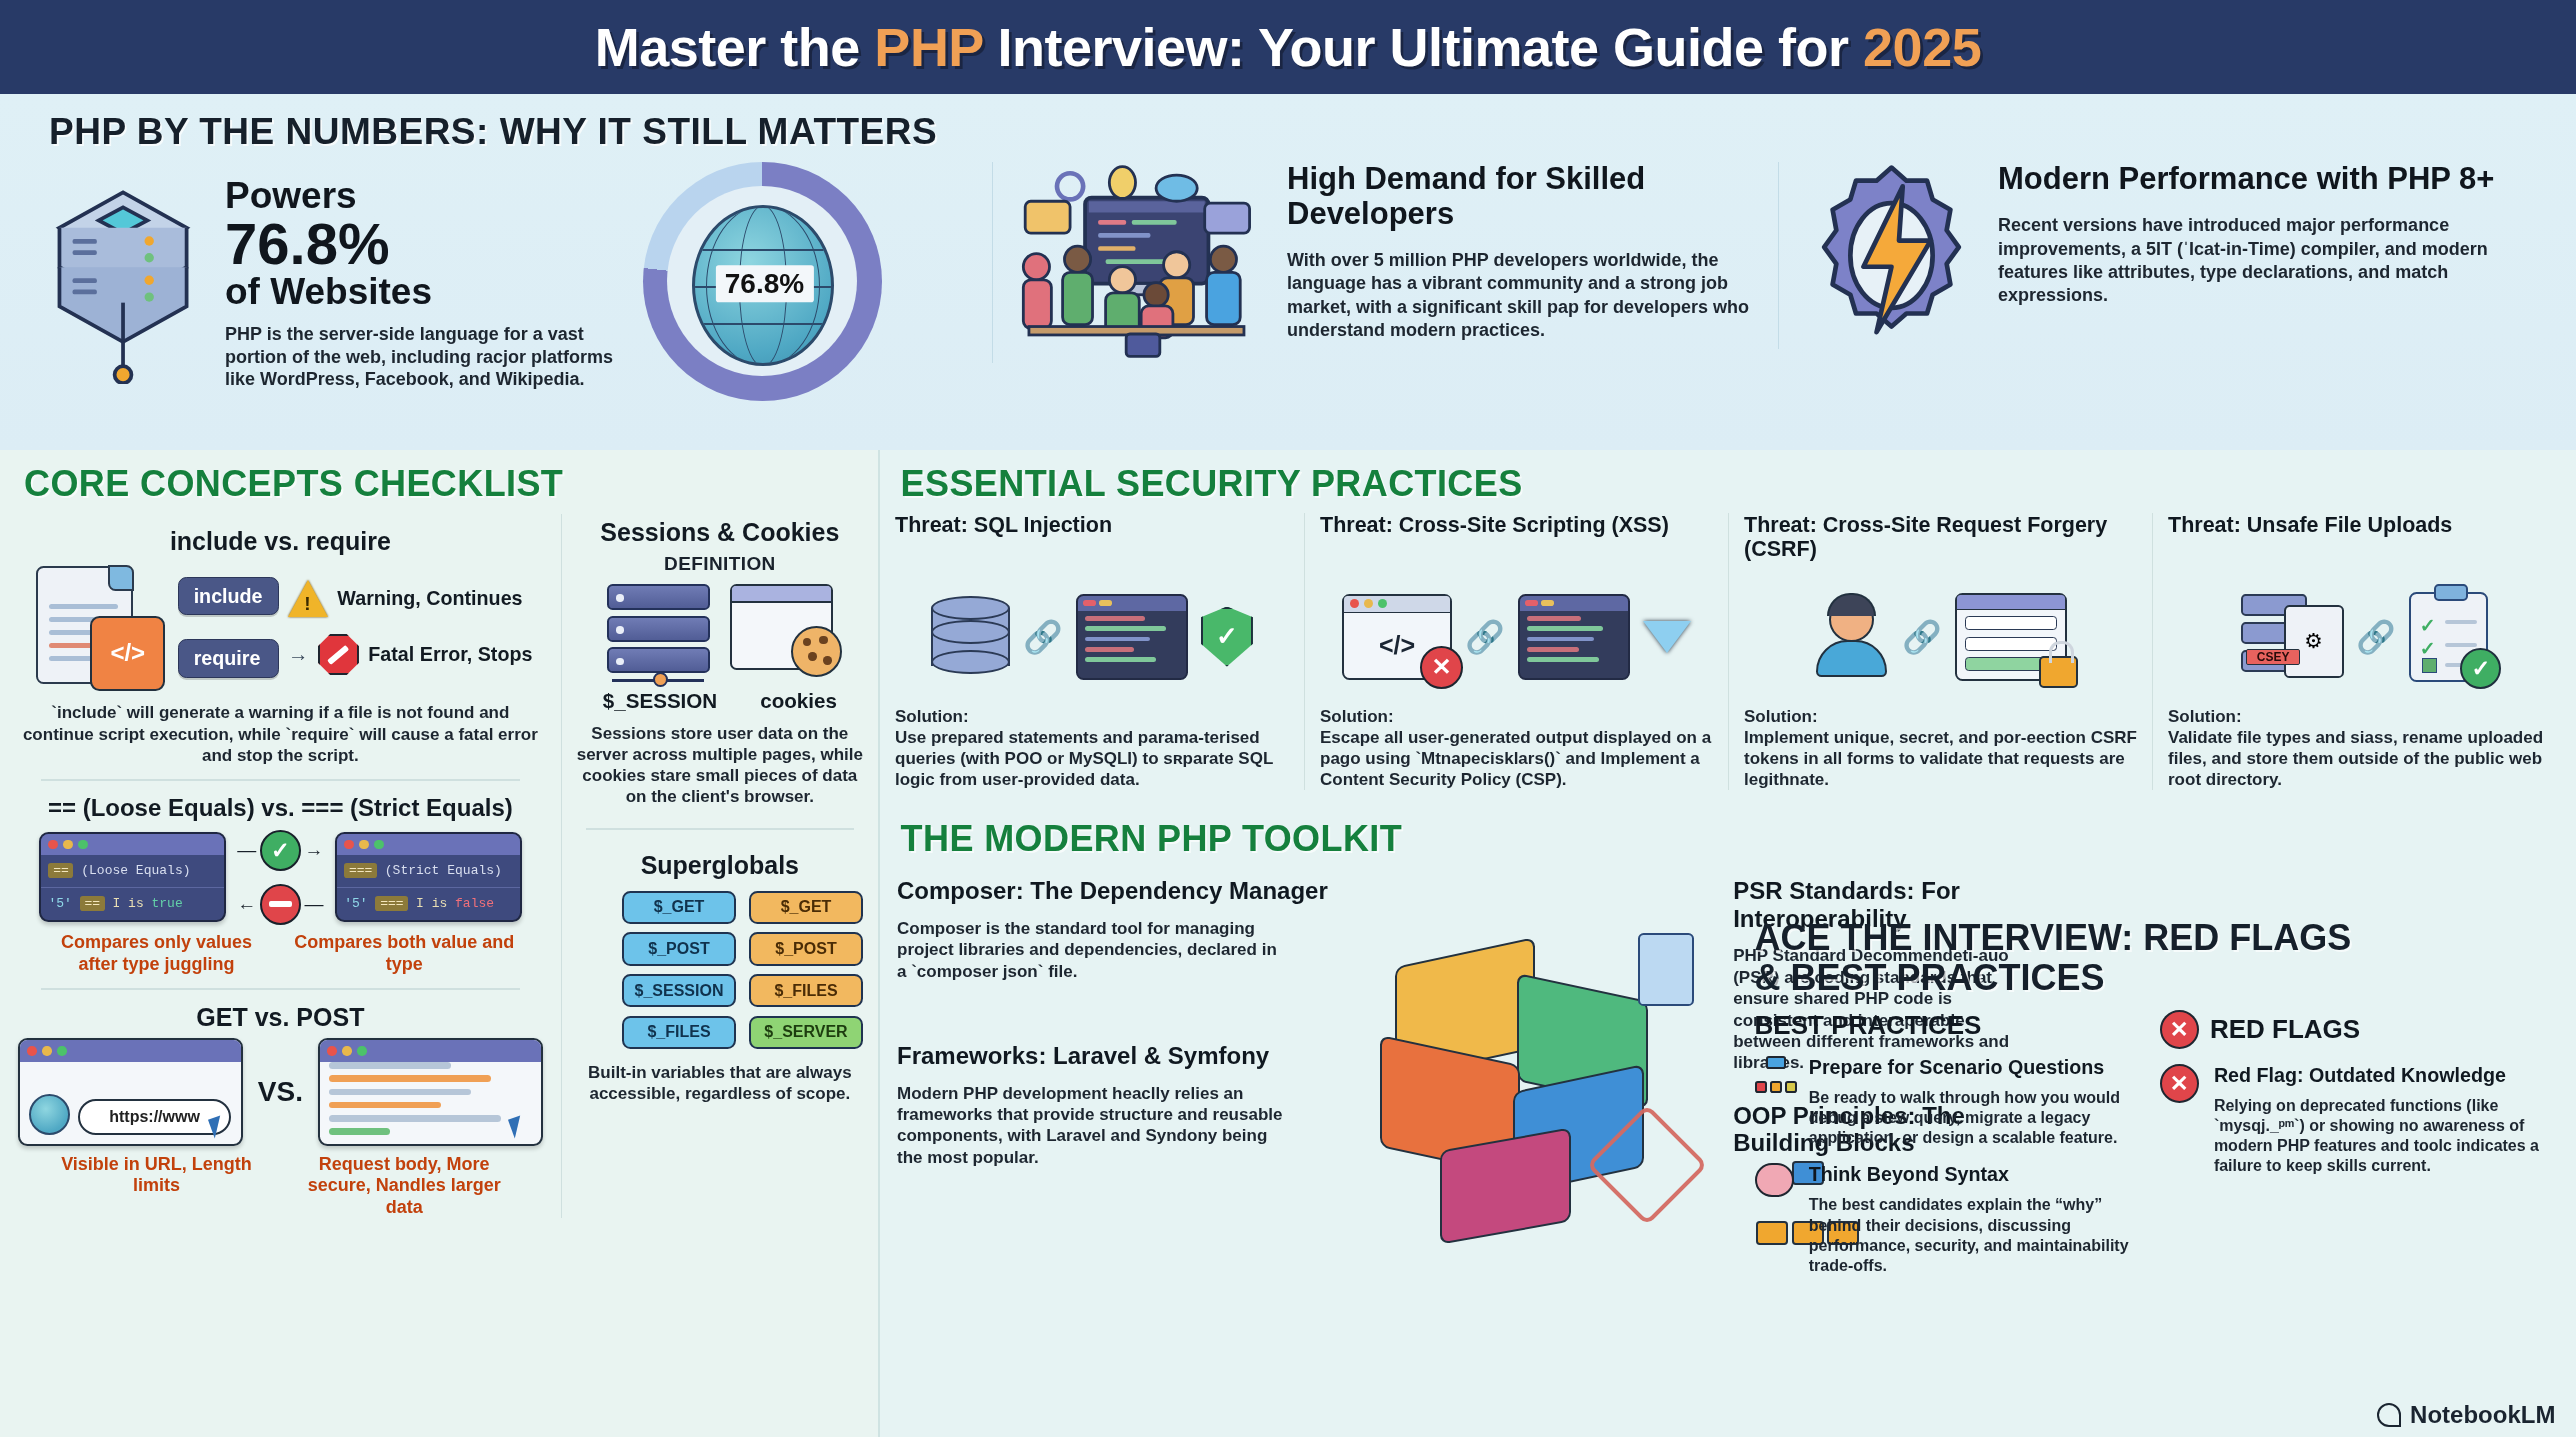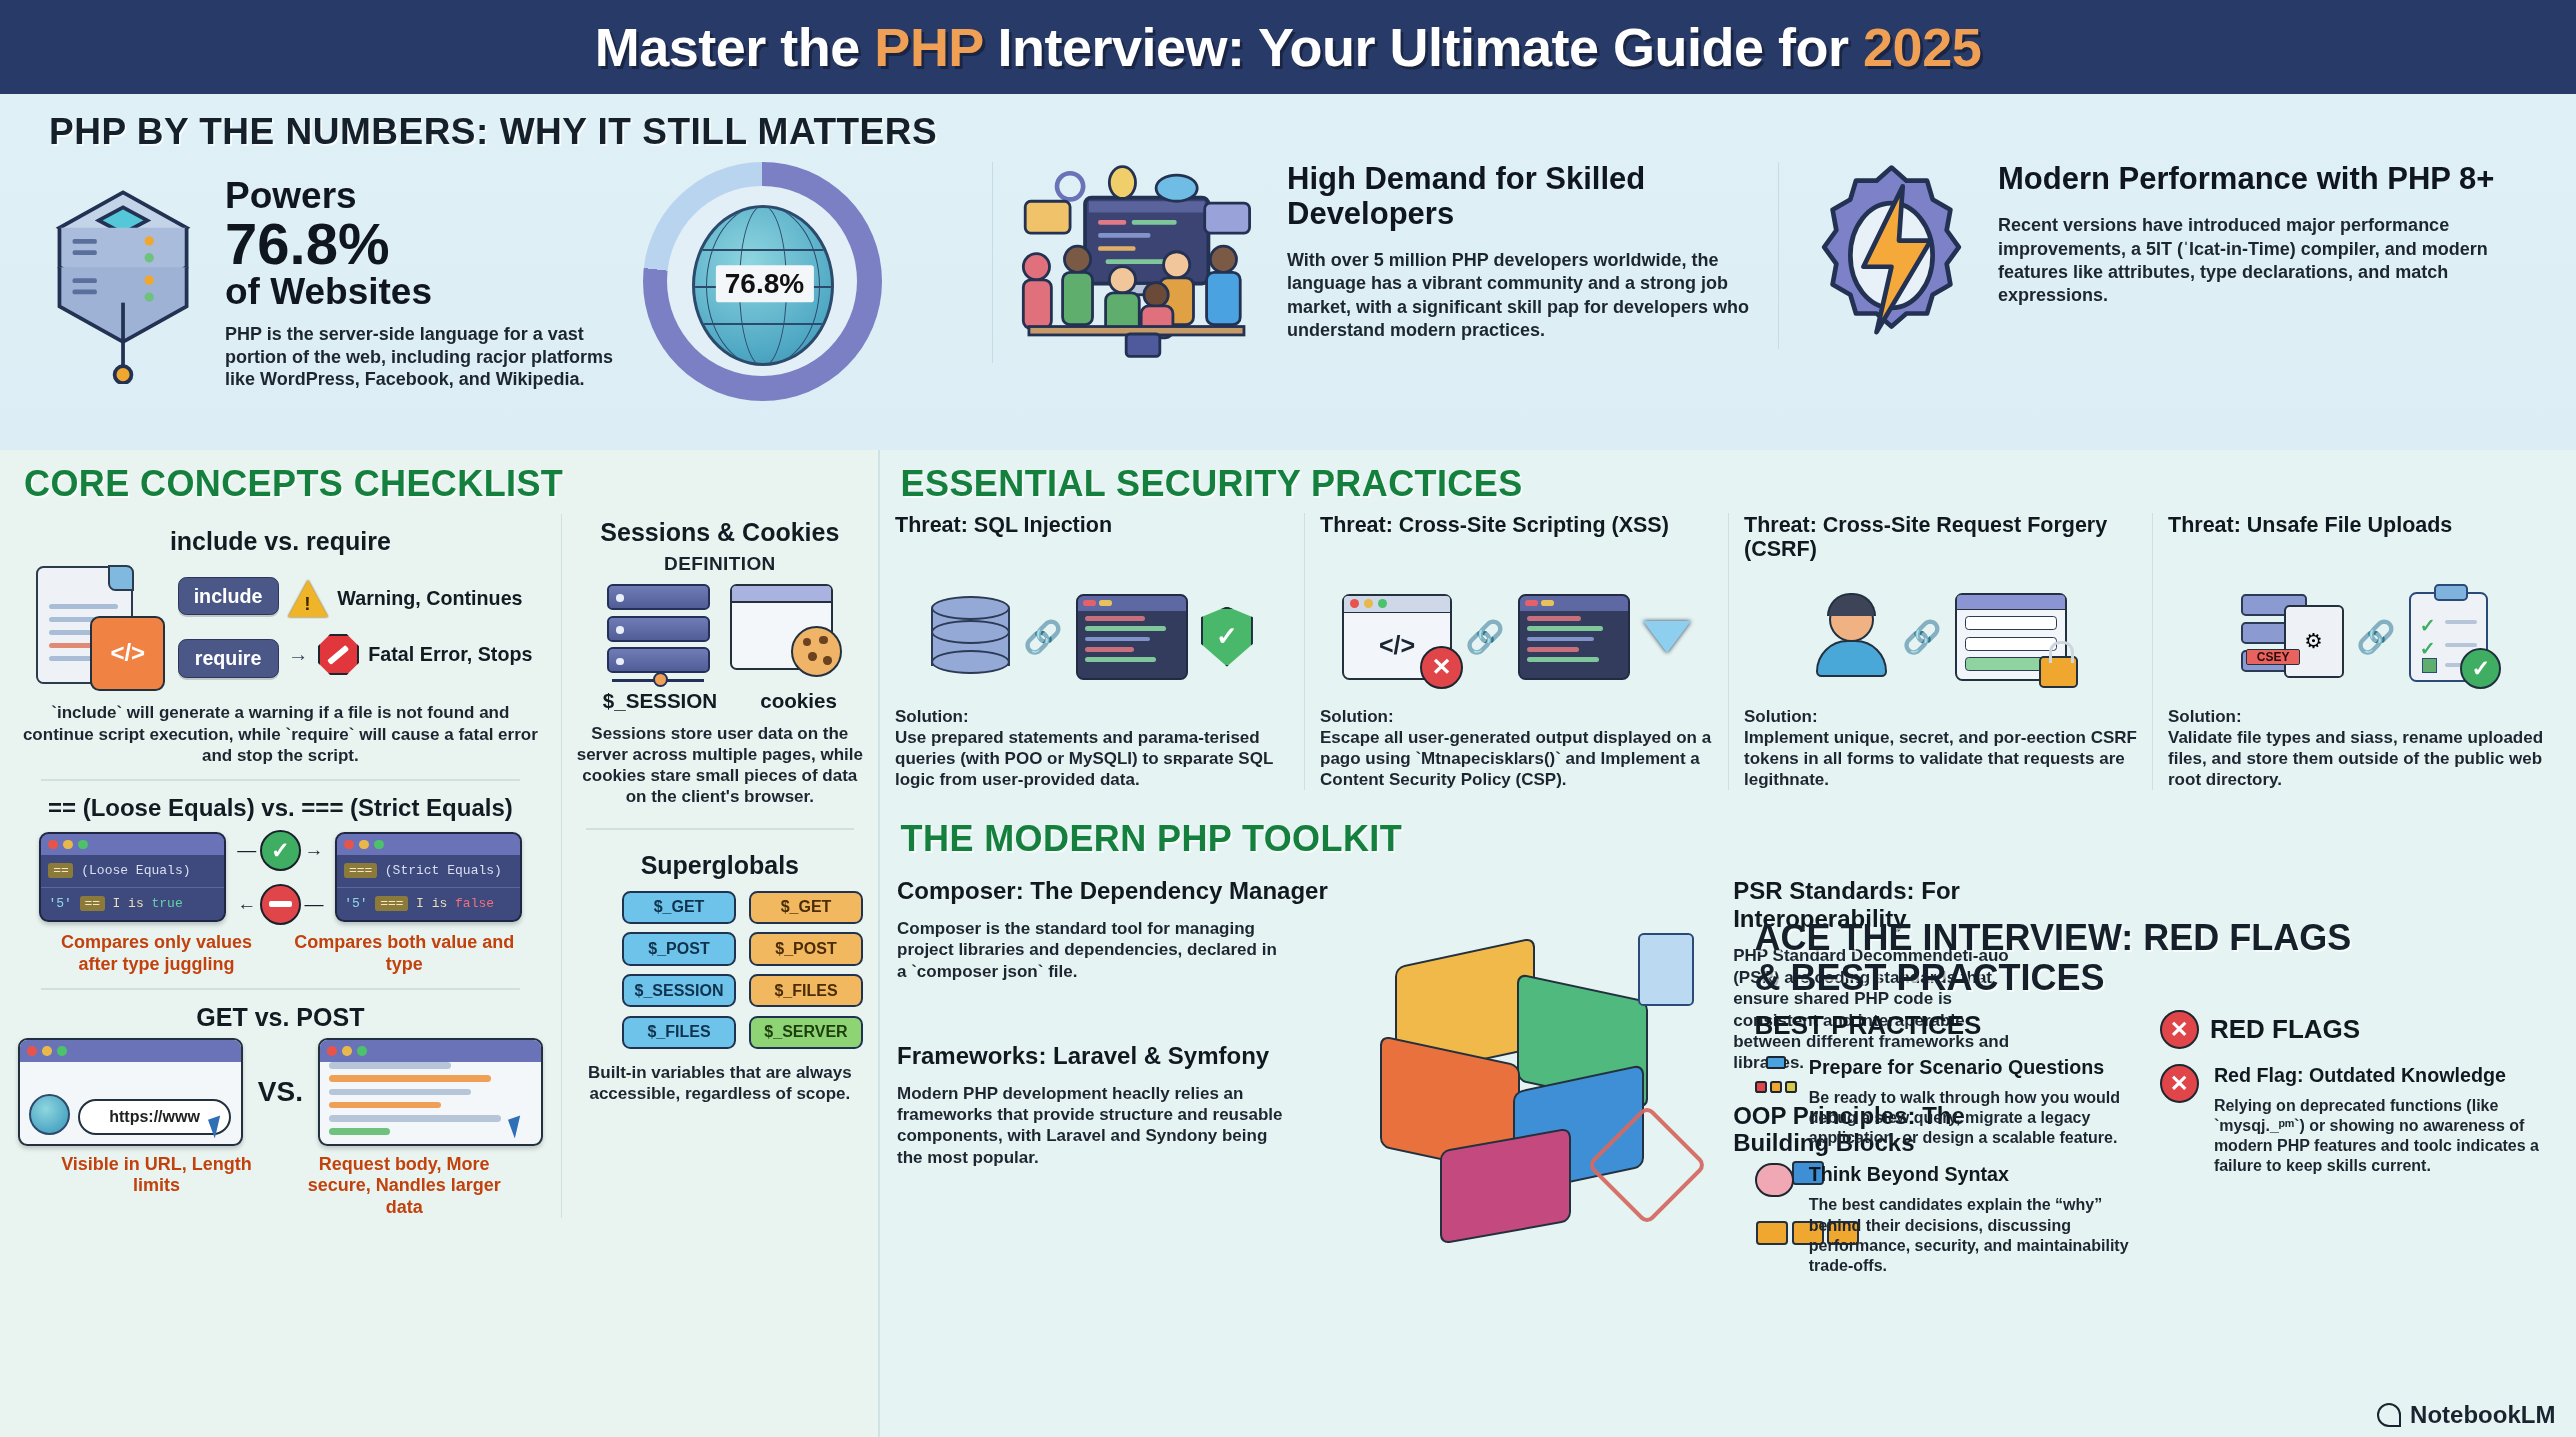--- a/index.html
+++ b/index.html
@@ -104,21 +104,21 @@
   .paper { position:absolute; left:7.5px; top:3.7px; width:97px; height:118px; background:#eef2f7;
            border:2.8px solid #2b3a4d; border-radius:7.5px; }
   .paper .ln { position:absolute; left:11.2px; height:5.6px; border-radius:2.8px; background:#a9bed6; }
   .paper .corner { position:absolute; right:-2.8px; top:-2.8px; width:26px; height:26px; background:#7fb9e0;
                    border:2.8px solid #2b3a4d; border-radius:0 7.5px 0 7.5px;}
   .codebox { position:absolute; left:62px; top:54px; width:75px; height:75px; background:#f08344;
              border:2.8px solid #23313f; border-radius:9.4px; color:#fff; font-size:24px; font-weight:800;
              display:flex; align-items:center; justify-content:center; }
   .pill { background:#4a5787; color:#fff; font-size:19.7px; font-weight:700; padding:6.6px 15px;
           border-radius:8.4px; border:1.9px solid #2c3659; box-shadow:0 1.9px 0 rgba(0,0,0,.18); }
-  .tagcol { display:flex; flex-direction:column; gap:24px;text-align:center; }
+  .tagcol { display:flex; flex-direction:column; gap:24px; }
   .outcol { display:flex; flex-direction:column; gap:17px; }
   .outrow { display:flex; align-items:center; gap:9.4px; }
   .outrow .lbl { font-size:19.7px; font-weight:800; color:#121a22; line-height:1.12; }
   .tri-warn { width:0;height:0;border-left:20.6px solid transparent;border-right:20.6px solid transparent;
               border-bottom:37px solid #f0b429; position:relative; filter: drop-shadow(0 0 0.9px #6b4c06); }
   .tri-warn span { position:absolute; left:-3.7px; top:13px; font-size:19px; color:#3b2a00; font-weight:800;}
   .stop-oct { width:41px;height:41px;background:#e0363c;border:2.8px solid #1d252f;
               clip-path: polygon(30% 0,70% 0,100% 30%,100% 70%,70% 100%,30% 100%,0 70%,0 30%);
               display:flex;align-items:center;justify-content:center;}
   .stop-oct i { display:block; width:24px;height:5.6px;background:#fff;transform:rotate(-40deg); border-radius:1.9px;}

